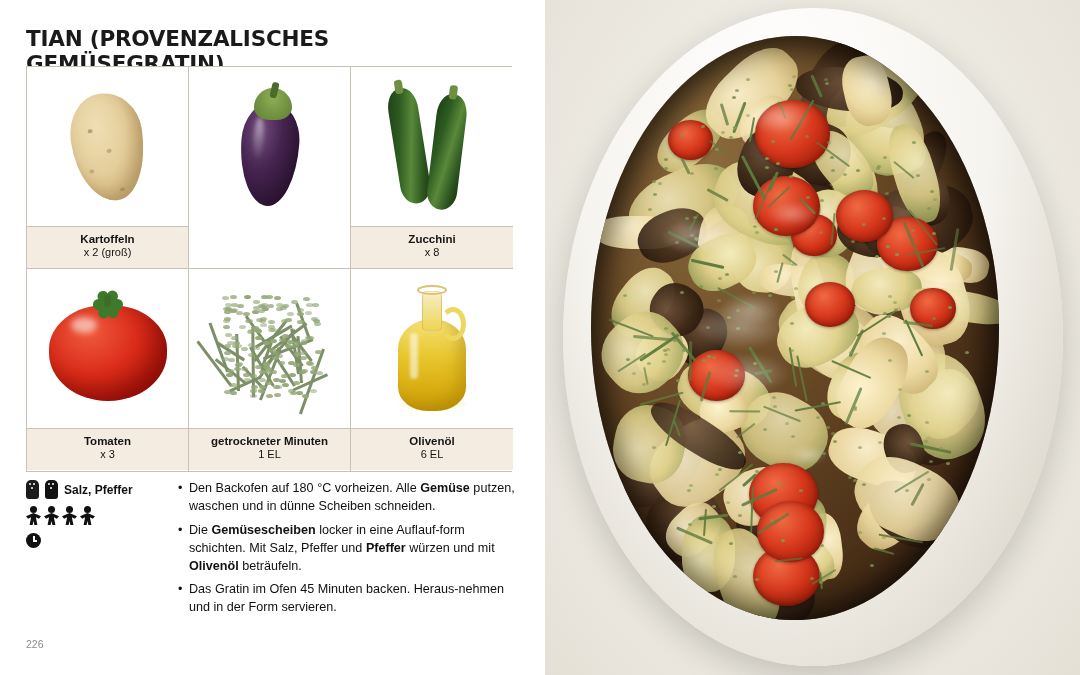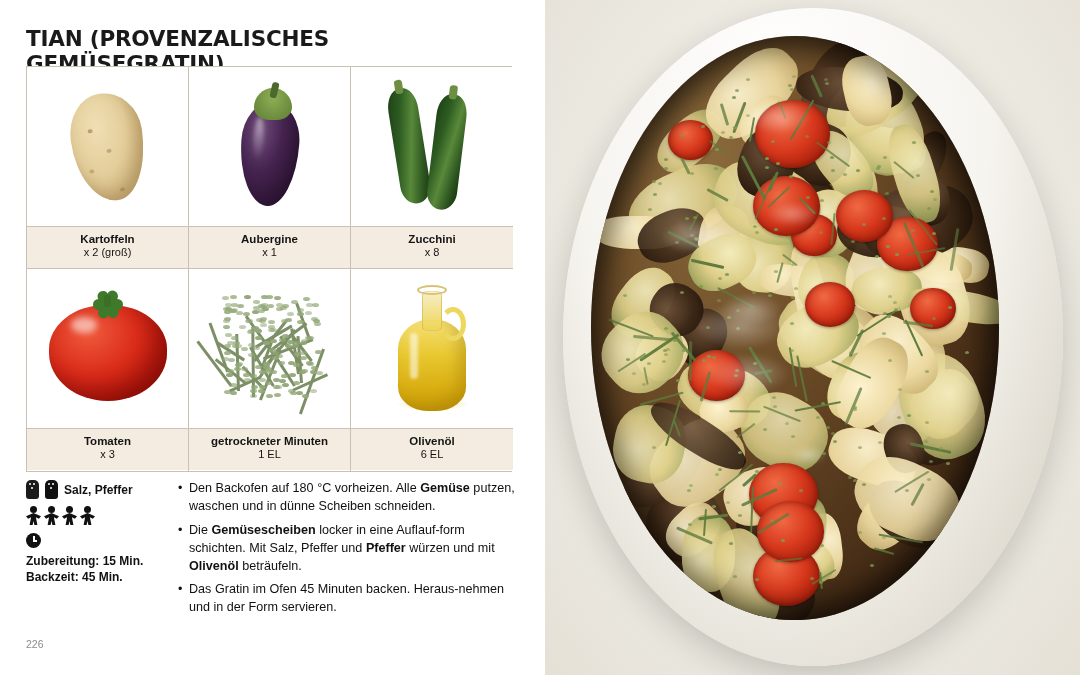--- a/index.html
+++ b/index.html
@@ -399,24 +399,20 @@
       </div>
 
       <div class="cell">
         <div class="cell-img">
           <div class="eggplant">
             <div class="body"></div>
             <div class="shine"></div>
             <div class="calyx"></div>
             <div class="stem"></div>
           </div>
-        </div>
-        <div class="cell-caption">
-          <span class="cap-name">Aubergine</span>
-          <span class="cap-qty">x 1</span>
         </div>
       </div>
 
       <div class="cell">
         <div class="cell-img">
           <div class="zucchini-wrap">
             <div class="zuc a"></div>
             <div class="zuc b"></div>
           </div>
         </div>
@@ -667,24 +663,20 @@
         <span class="person">
             <span class="head"></span>
             <span class="body2"></span>
           </span>
         <span class="person">
             <span class="head"></span>
             <span class="body2"></span>
           </span>
       </div>
       <div class="clock"></div>
-      <div class="times">
-        <div>Zubereitung: 15 Min.</div>
-        <div>Backzeit: 45 Min.</div>
-      </div>
     </div>
 
     <div class="steps" id="steps-host">
         <div class="step">
           <span class="bullet">•</span>
           <span><span>Den Backofen auf 180 °C vorheizen. Alle </span><b>Gemüse</b><span> putzen, waschen und in dünne Scheiben schneiden.</span></span>
         </div>
         <div class="step">
           <span class="bullet">•</span>
           <span><span>Die </span><b>Gemüsescheiben</b><span> locker in eine Auflauf-form schichten. Mit Salz, Pfeffer und </span><b>Pfeffer</b><span> würzen und mit </span><b>Olivenöl</b><span> beträufeln.</span></span>

